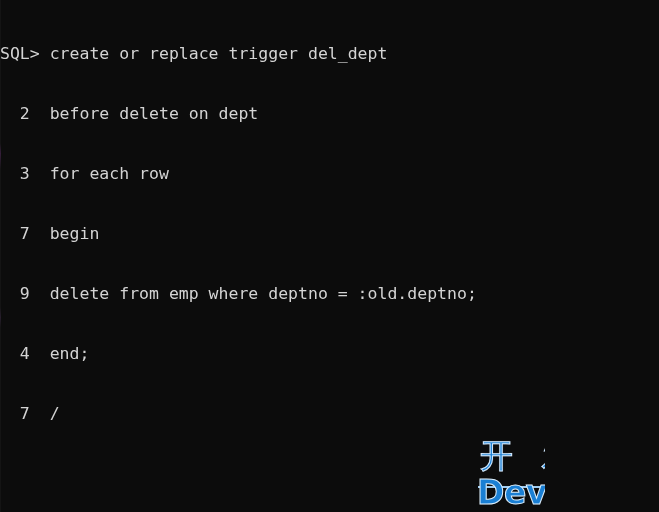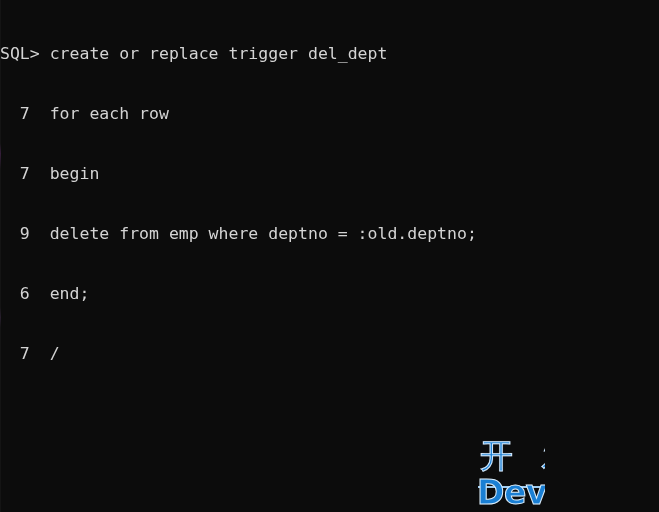--- a/index.html
+++ b/index.html
@@ -98,24 +98,25 @@
 </style>
 </head>
 <body>
 
 <div id="terminal">
 
   <div id="left-edge"></div>
 
   <div id="screen">
     <div class="line">SQL&gt; create or replace trigger del_dept</div>
-    <div class="line">  7  for each row</div>
+    <div class="line">  2  before delete on dept</div>
+    <div class="line">  3  for each row</div>
     <div class="line">  7  begin</div>
     <div class="line">  9  delete from emp where deptno = :old.deptno;</div>
-    <div class="line">  6  end;</div>
+    <div class="line">  4  end;</div>
     <div class="line">  7  /</div>
     <div class="line blank"></div>
     
     
     
     
     
     
     
     

